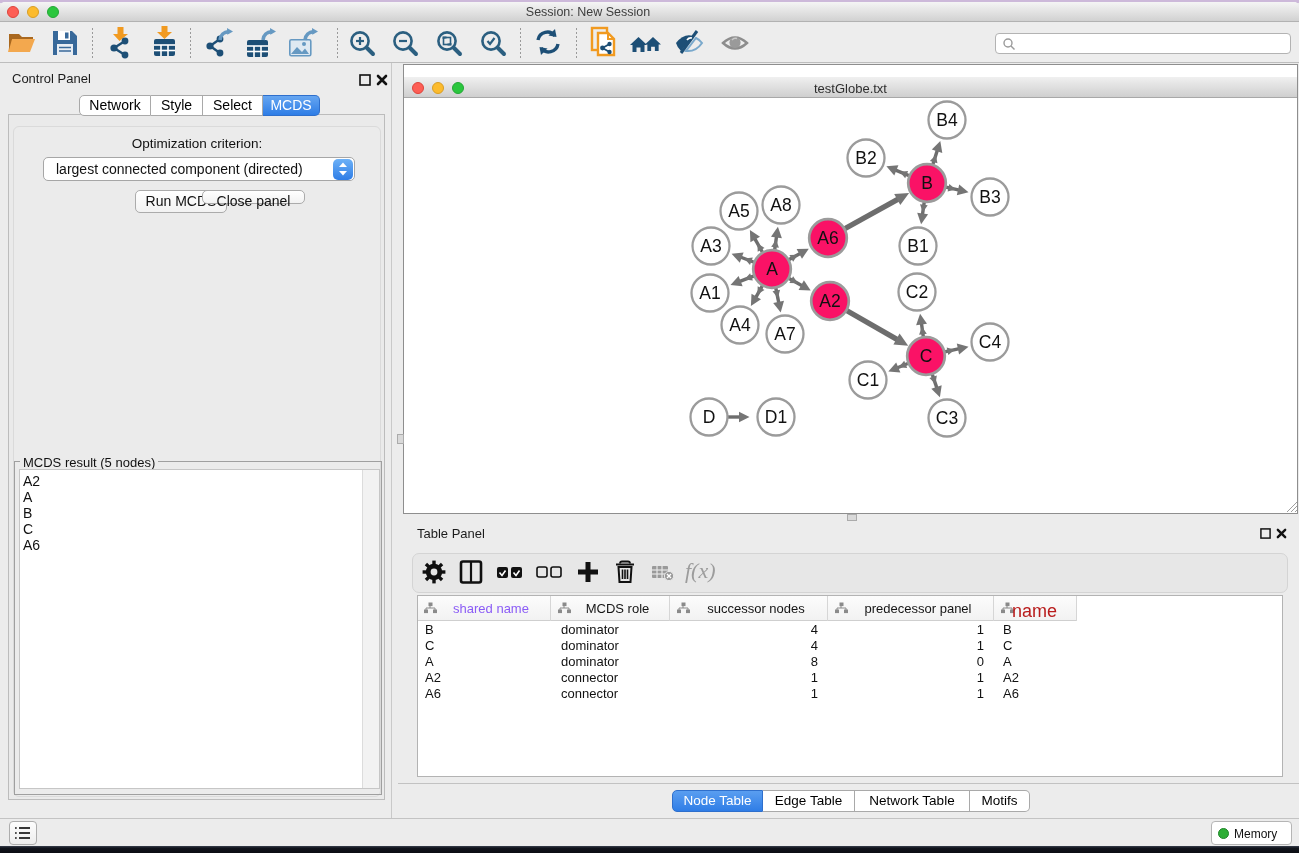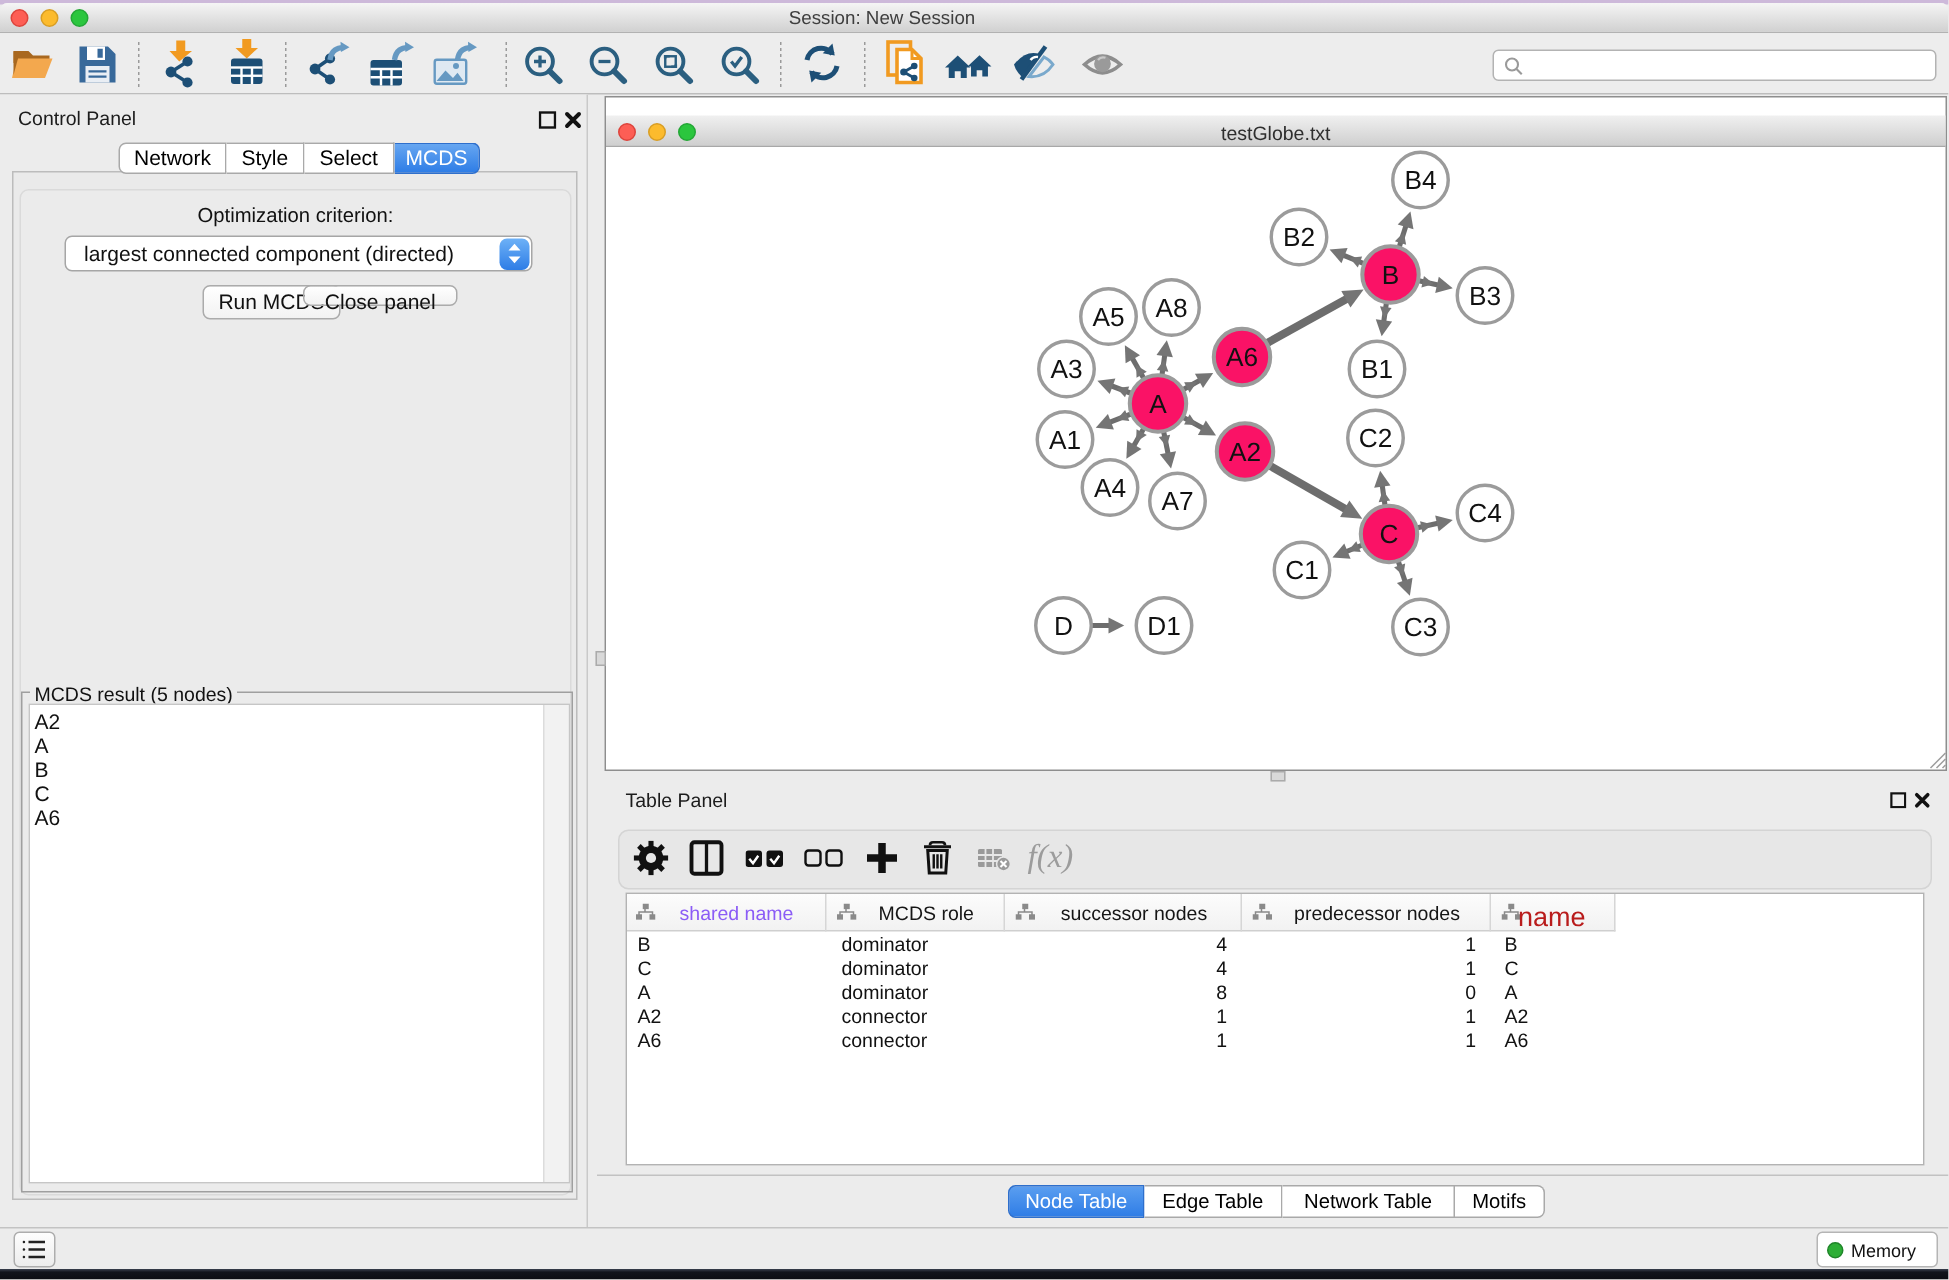--- a/index.html
+++ b/index.html
@@ -433,21 +433,21 @@
 <div class="abs" style="left:835px;top:602px;">
     <svg width="13" height="12" viewBox="0 0 13 12">
       <g fill="#8a8a8a">
         <rect x="4.5" y="0.5" width="4" height="3.6"></rect>
         <rect x="0" y="7.5" width="4" height="3.6"></rect>
         <rect x="9" y="7.5" width="4" height="3.6"></rect>
         <path d="M6 4 v2 H2 v2 M6 6 h5 v2" fill="none" stroke="#8a8a8a" stroke-width="1"></path>
       </g>
     </svg>
   </div>
-<div class="abs" style="left:846px;top:601px;width:144px;text-align:center;font-size:13px;color:#151515;">predecessor nodes</div>
+<div class="abs" style="left:846px;top:601px;width:144px;text-align:center;font-size:13px;color:#151515;">predecessor panel</div>
 <div class="abs" style="left:994px;top:596px;width:83px;height:25px;border-right:1px solid #d6d6d6;"></div>
 <div class="abs" style="left:1001px;top:602px;">
     <svg width="13" height="12" viewBox="0 0 13 12">
       <g fill="#8a8a8a">
         <rect x="4.5" y="0.5" width="4" height="3.6"></rect>
         <rect x="0" y="7.5" width="4" height="3.6"></rect>
         <rect x="9" y="7.5" width="4" height="3.6"></rect>
         <path d="M6 4 v2 H2 v2 M6 6 h5 v2" fill="none" stroke="#8a8a8a" stroke-width="1"></path>
       </g>
     </svg>

